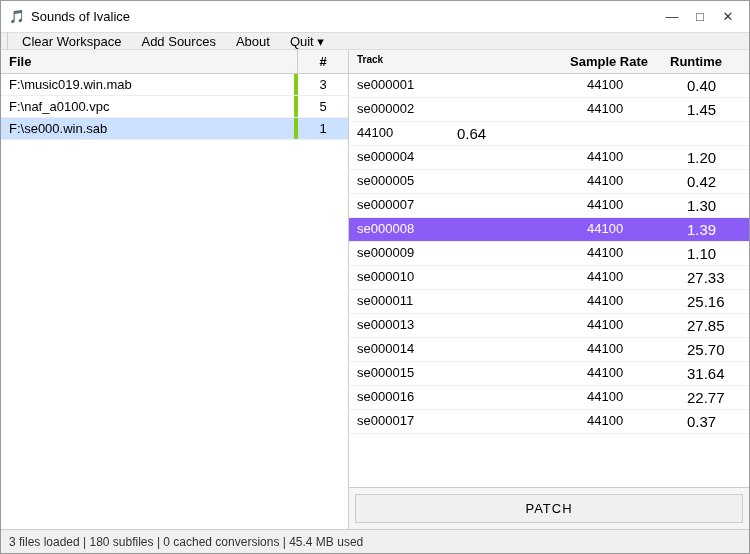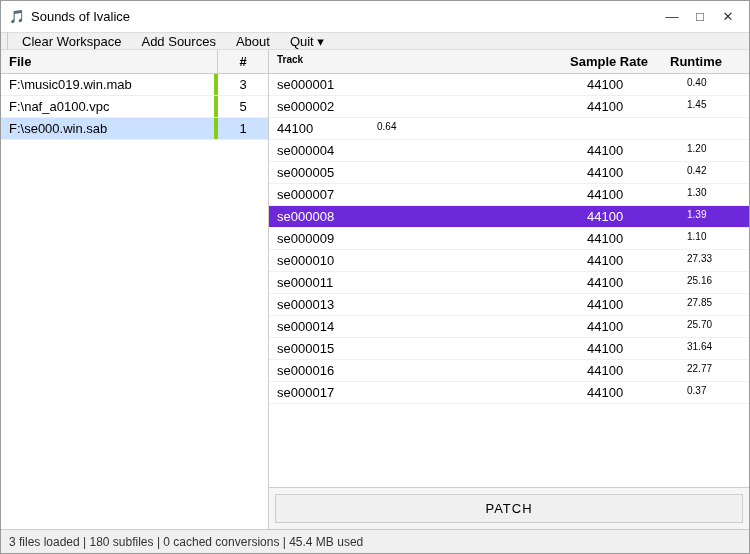--- a/index.html
+++ b/index.html
@@ -84,21 +84,21 @@
     }
 
     .main-content {
       display: flex;
       flex: 1;
       overflow: hidden;
     }
 
     
     .left-panel {
-      width: 268px;
+      width: 348px;
       border-right: 1px solid #ccc;
       display: flex;
       flex-direction: column;
       background: #fff;
     }
     .left-table {
       flex: 1;
       overflow: hidden;
     }
     .table-header {
@@ -185,38 +185,38 @@
     .right-table-body {
       flex: 1;
       overflow-y: scroll;
     }
     .right-row {
       display: flex;
       border-bottom: 1px solid #f0f0f0;
       cursor: pointer;
     }
     .right-row.selected {
-      background: #6d28d9;
+      background: #8b5cf6;
       color: #fff;
       justify-content: space-between;
     }
     .rtd-track {
       flex: 1;
       padding: 3px 8px;
       font-size: 13px;
     }
     .rtd-samplerate {
       width: 100px;
       padding: 3px 8px;
       font-size: 13px;
     }
     .rtd-runtime {
       width: 70px;
       padding: 3px 8px;
-      font-size: 10px;
+      font-size: 15px;
     }
 
     .patch-bar {
       border-top: 1px solid #ccc;
       background: #f5f5f5;
       padding: 6px;
     }
     .patch-btn {
       width: 100%;
       padding: 6px;

